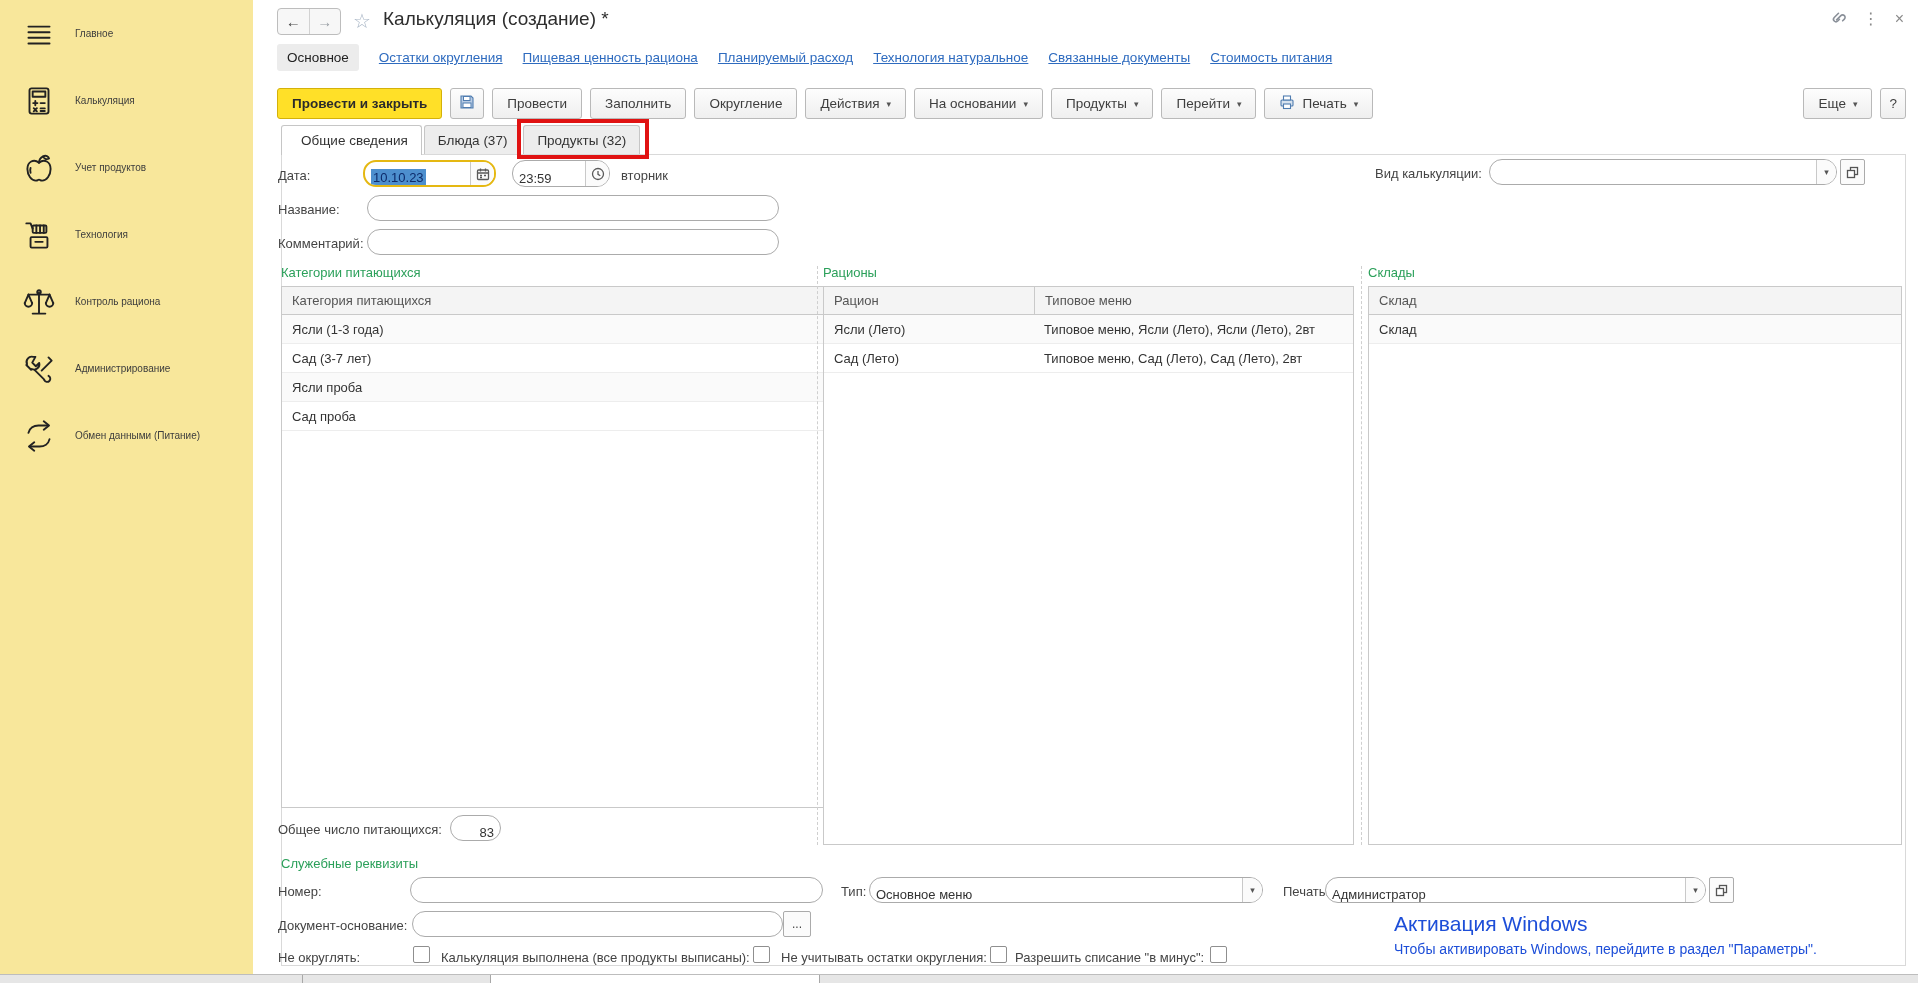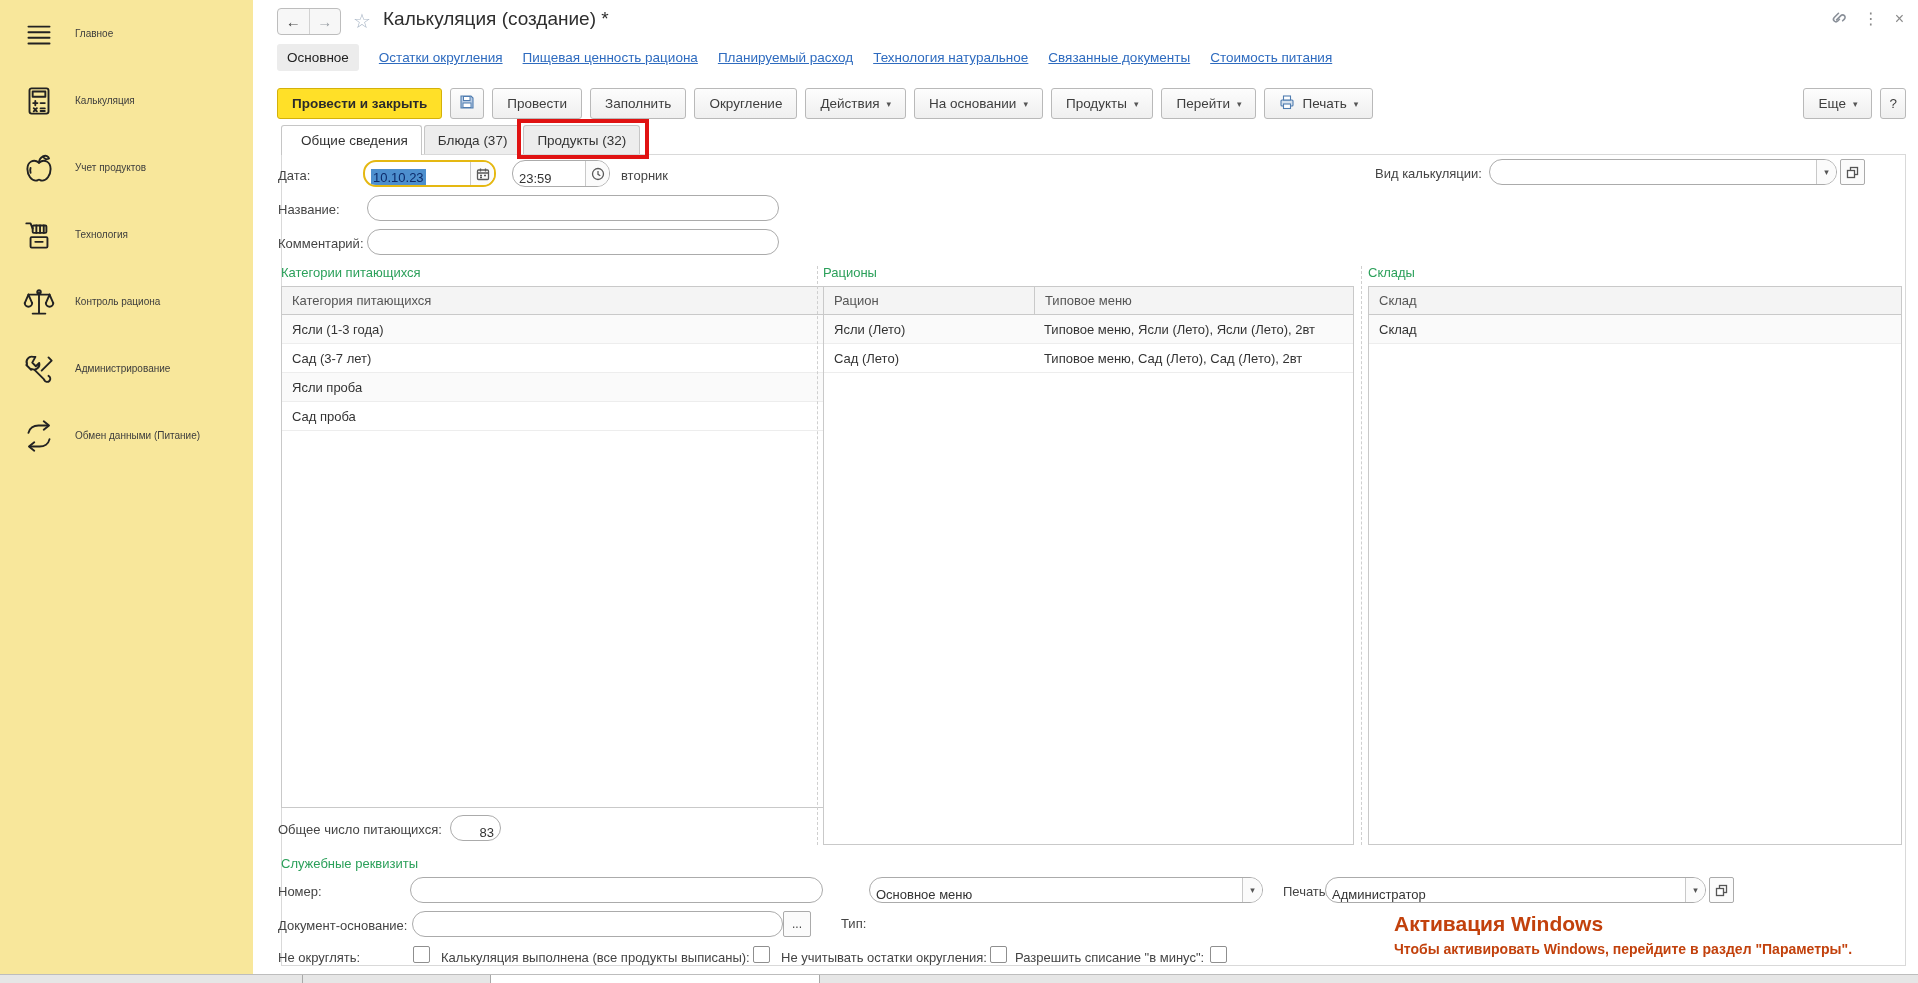--- a/index.html
+++ b/index.html
@@ -63,21 +63,21 @@
   .ghead .gc { display:flex; align-items:center; padding:0 10px; }
   .ghead .gc + .gc { border-left:1px solid #C9C9C9; }
   .grow { height:29px; display:flex; align-items:center; font-size:13px; color:#333; border-bottom:1px solid #EDEDED; cursor:pointer; }
   .grow:nth-child(even) { background:#FAFAFA; }
   .grow .gc { padding:0 10px; white-space:nowrap; overflow:hidden; }
 
   .vsplit { position:absolute; width:0; border-left:1px dashed #CFCFCF; }
 
   .chk { position:absolute; width:17px; height:17px; border:1px solid #8F8F8F; border-radius:2px; background:#fff; cursor:pointer; }
 
-  .watermark { position:absolute; z-index:10; color:#c2410c; pointer-events:none;font-weight:bold; }
+  .watermark { position:absolute; z-index:10; color:#1d4ed8; pointer-events:none; }
   .watermark .w1 { font-size:21px; }
   .watermark .w2 { font-size:14px; margin-top:5px; }
 
   .bstrip { position:absolute; left:0; top:974px; width:1918px; height:9px; background:#E6E6E6; border-top:1px solid #BDBDBD; }
   .bstrip .seg-w { position:absolute; left:490px; top:0; width:329px; height:100%; background:#FFFFFF; }
   .bstrip .dv { position:absolute; top:0; width:1px; height:100%; background:#A8A8A8; }
 </style>
 </head>
 <body>
 
@@ -341,21 +341,21 @@
       <span class="txt" style="text-align:right;">83</span>
     </div>
 
     <div class="sect" style="left:28px; top:856px;">Служебные реквизиты</div>
 
     <div class="flabel" style="left:25px; top:884px;">Номер:</div>
     <div class="fld" style="left:157px; top:877px; width:413px; height:26px;">
         <span class="txt"></span>
       </div>
 
-    <div class="flabel" style="left:588px; top:916px;">Тип:</div>
+    <div class="flabel" style="left:588px; top:884px;">Тип:</div>
     <div class="fld" style="left:616px; top:877px; width:394px; height:26px;">
       <span class="txt">Основное меню</span>
       <span class="carbtn">▾</span>
     </div>
 
     <div class="flabel" style="left:1030px; top:884px;">Печать:</div>
     <div class="fld" style="left:1072px; top:877px; width:381px; height:26px;">
       <span class="txt">Администратор</span>
       <span class="carbtn">▾</span>
     </div>

